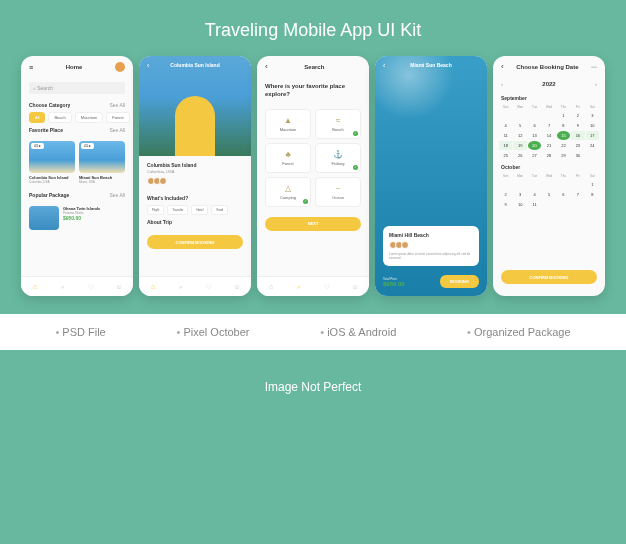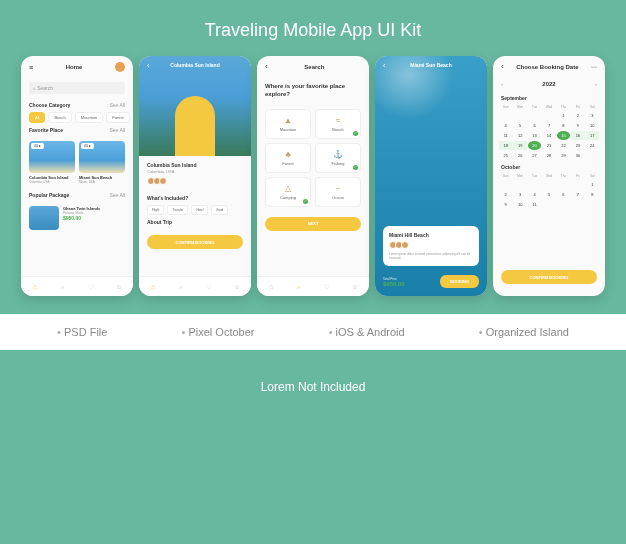--- a/index.html
+++ b/index.html
@@ -337,15 +337,15 @@
       </div>
   <div class="btn" style="position:absolute;bottom:6px;left:0;right:0">Confirm Booking</div>
 </div>
 
 </div>
 
 <div class="features" id="features">
     <span class="feature">PSD File</span>
     <span class="feature">Pixel October</span>
     <span class="feature">iOS &amp; Android</span>
-    <span class="feature">Organized Island</span>
-  </div>
-<div class="footer">Lorem Not Included</div>
+    <span class="feature">Organized Package</span>
+  </div>
+<div class="footer">Image Not Perfect</div>
 
 </body></html>

